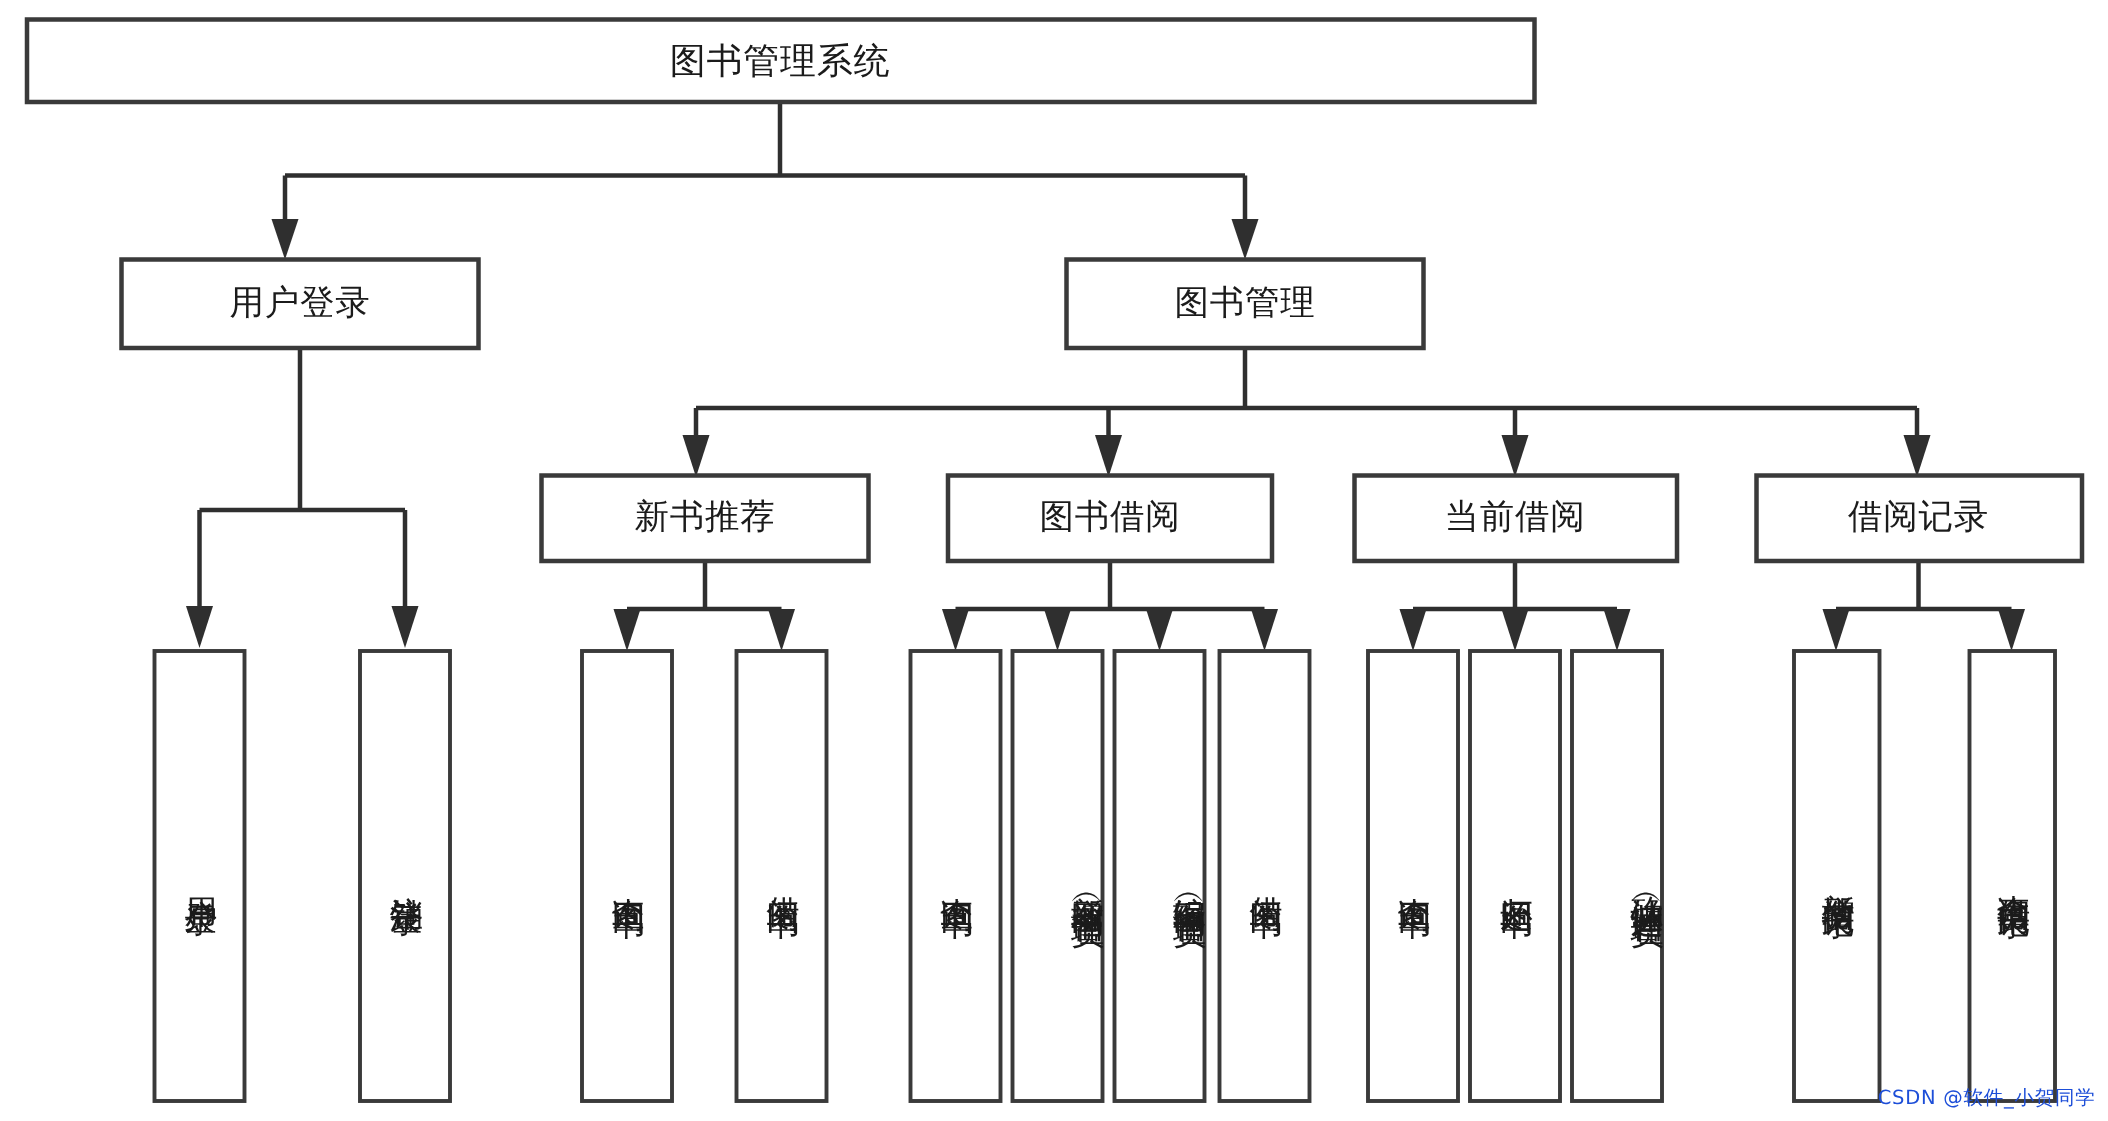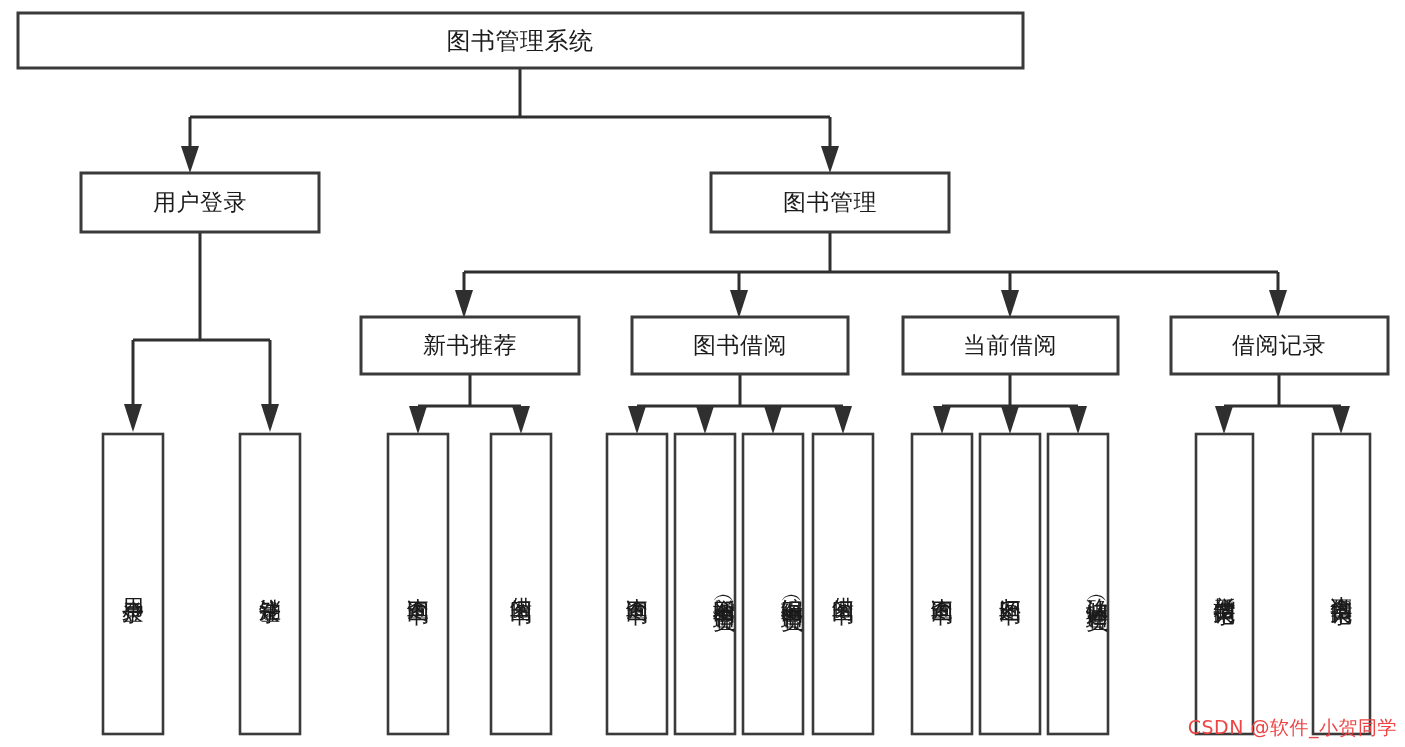--- a/index.html
+++ b/index.html
@@ -80,22 +80,22 @@
     white-space: nowrap;
     letter-spacing: 2px;
     pointer-events: none;
     user-select: none;
   }
   .watermark {
     position: absolute;
     right: 8px;
     bottom: 6px;
     font-family: "DejaVu Sans", "Liberation Sans", sans-serif;
-    font-size: 19px;
-    color: #ef4444;
+    font-size: 13px;
+    color: #1d4ed8;
     letter-spacing: 0.5px;
     user-select: none;
   }
 </style>
 </head>
 <body>
 
 <div id="diagram-root">
 
   <svg class="diagram-canvas" viewBox="0 0 1405 747" xmlns="http://www.w3.org/2000/svg">

